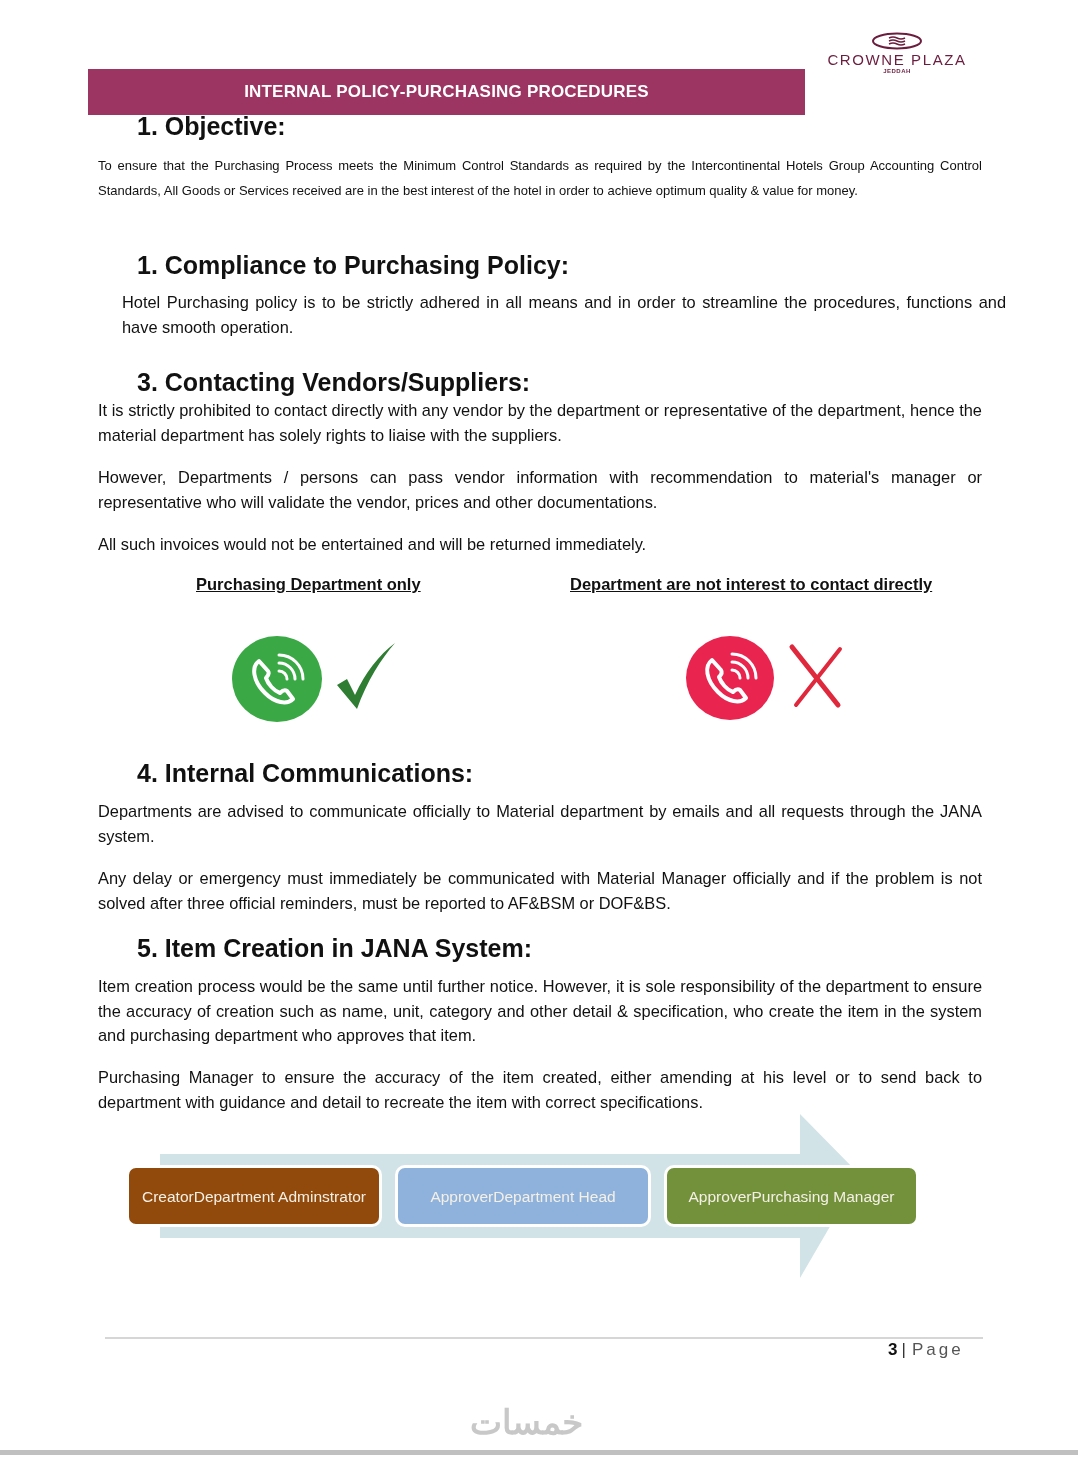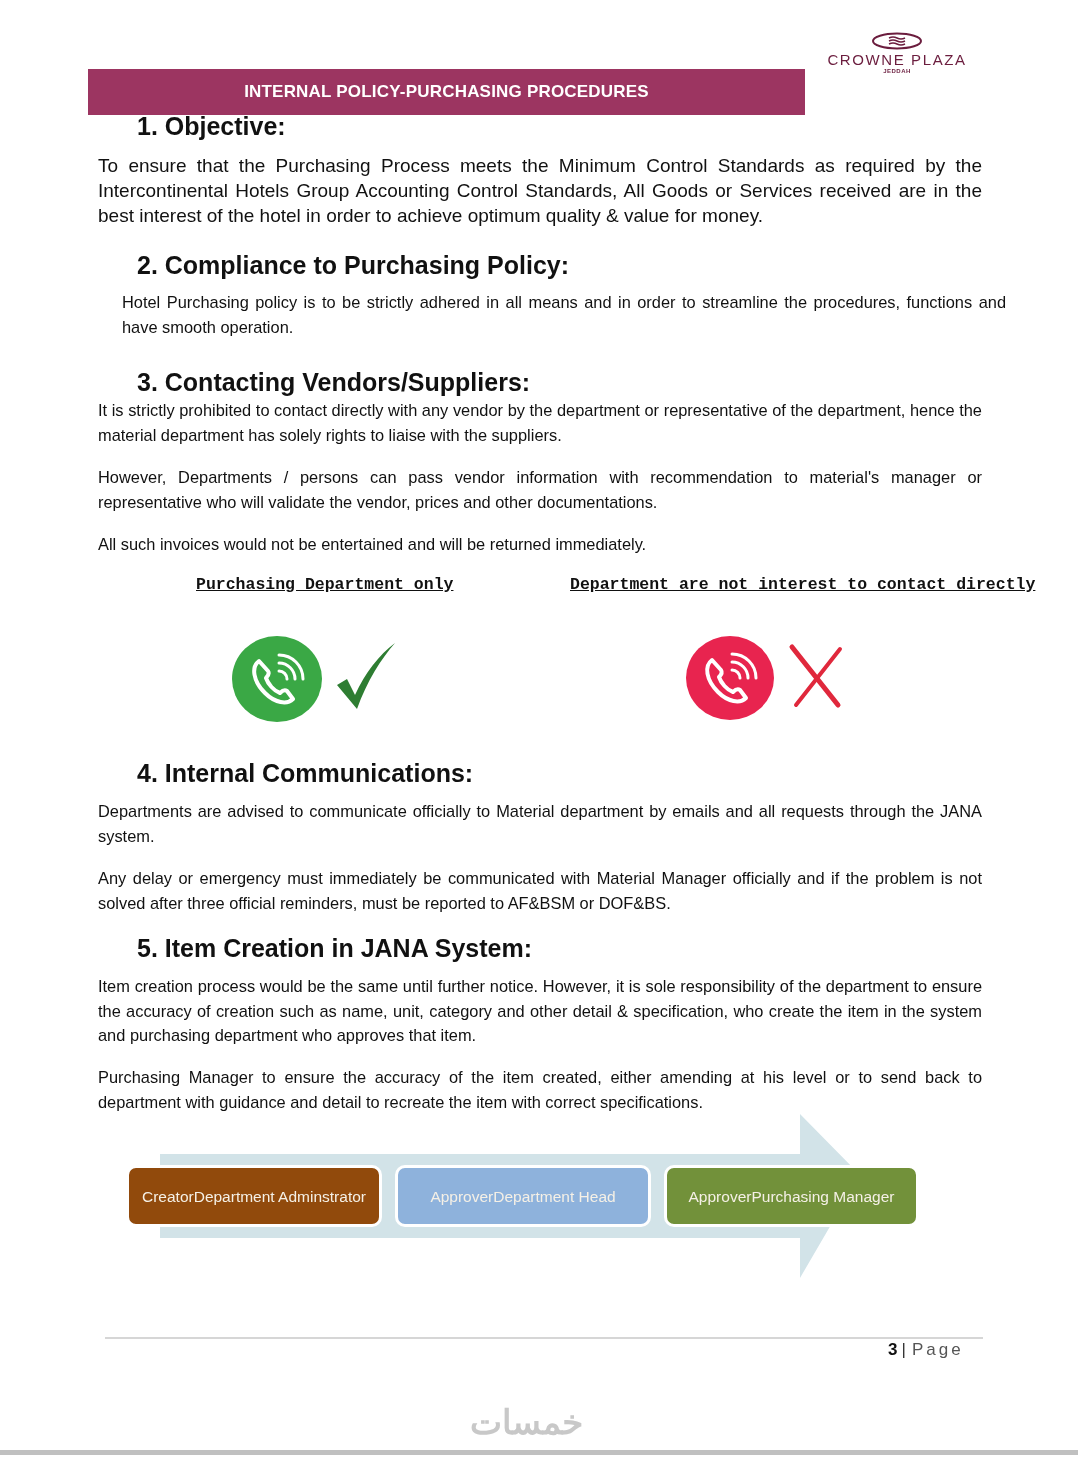--- a/index.html
+++ b/index.html
@@ -21,27 +21,27 @@
     font-family: "Liberation Sans", sans-serif; font-size: 15px; letter-spacing: 1.6px;
     color: #6b1d3e; line-height: 16px; margin-top: 2px;
   }
   .logo-city { font-size: 6px; color: #6b1d3e; font-weight: bold; letter-spacing: 0.5px; }
 
   .h {
     left: 137px; font-weight: bold; font-size: 25px; color: #111;
     font-family: "Liberation Sans", sans-serif; white-space: nowrap;
   }
   .p {
-    left: 98px; width: 884px; font-size: 19px; line-height: 25px;
+    left: 98px; width: 884px; font-size: 13px; line-height: 25px;
     text-align: justify; color: #111;
   }
   .p.small { font-size: 16.4px; line-height: 24.5px; }
 
   .sub {
-    font-weight: bold; font-size: 16.5px; text-decoration: underline; color: #111; white-space: nowrap; font-family: Liberation Mono, monospace;
+    font-weight: bold; font-size: 16.5px; text-decoration: underline; color: #111; white-space: nowrap;
   }
 
   .flow-box {
     position: absolute; top: 1165px; height: 62px; border-radius: 10px;
     border: 3px solid #ffffff; box-sizing: border-box;
     display: flex; flex-direction: row; align-items: center; justify-content: center;
     color: #f5f0e6; font-size: 15.5px; line-height: 27px;
   }
   .footer-line { left: 105px; top: 1337px; width: 878px; height: 2px; background: #d6d6d6; }
   .page-num { left: 888px; top: 1340px; font-size: 17px; color: #555; letter-spacing: 3px; }
@@ -61,21 +61,21 @@
     <ellipse cx="26" cy="9" rx="24" ry="7.5" fill="none" stroke="#6b1d3e" stroke-width="2"></ellipse>
     <path d="M18 6 q4 -2 8 0 t8 0 M18 9 q4 -2 8 0 t8 0 M18 12 q4 -2 8 0 t8 0" fill="none" stroke="#6b1d3e" stroke-width="1.4"></path>
   </svg>
   <div class="logo-name">CROWNE PLAZA</div>
   <div class="logo-city">JEDDAH</div>
 </div>
 
 <div class="abs h" style="top:112px;">1. Objective:</div>
 <div class="abs p" style="top:153px;">To ensure that the Purchasing Process meets the Minimum Control Standards as required by the Intercontinental Hotels Group Accounting Control Standards, All Goods or Services received are in the best interest of the hotel in order to achieve optimum quality &amp; value for money.</div>
 
-<div class="abs h" style="top:251px;">2. Compliance to Purchasing Policy:</div>
+<div class="abs h" style="top:251px;">1. Compliance to Purchasing Policy:</div>
 <div class="abs p small" style="top:290px;margin-left:24px;">Hotel Purchasing policy is to be strictly adhered in all means and in order to streamline the procedures, functions and have smooth operation.</div>
 
 <div class="abs h" style="top:359px;margin-top:9px;">3. Contacting Vendors/Suppliers:</div>
 <div class="abs p small" style="top:398px;">It is strictly prohibited to contact directly with any vendor by the department or representative of the department, hence the material department has solely rights to liaise with the suppliers.</div>
 <div class="abs p small" style="top:465px;">However, Departments / persons can pass vendor information with recommendation to material's manager or representative who will validate the vendor, prices and other documentations.</div>
 <div class="abs p small" style="top:532px;">All such invoices would not be entertained and will be returned immediately.</div>
 
 <div class="abs sub" style="left:196px; top:575px;">Purchasing Department only</div>
 <div class="abs sub" style="left:570px; top:575px;">Department are not interest to contact directly</div>
 

